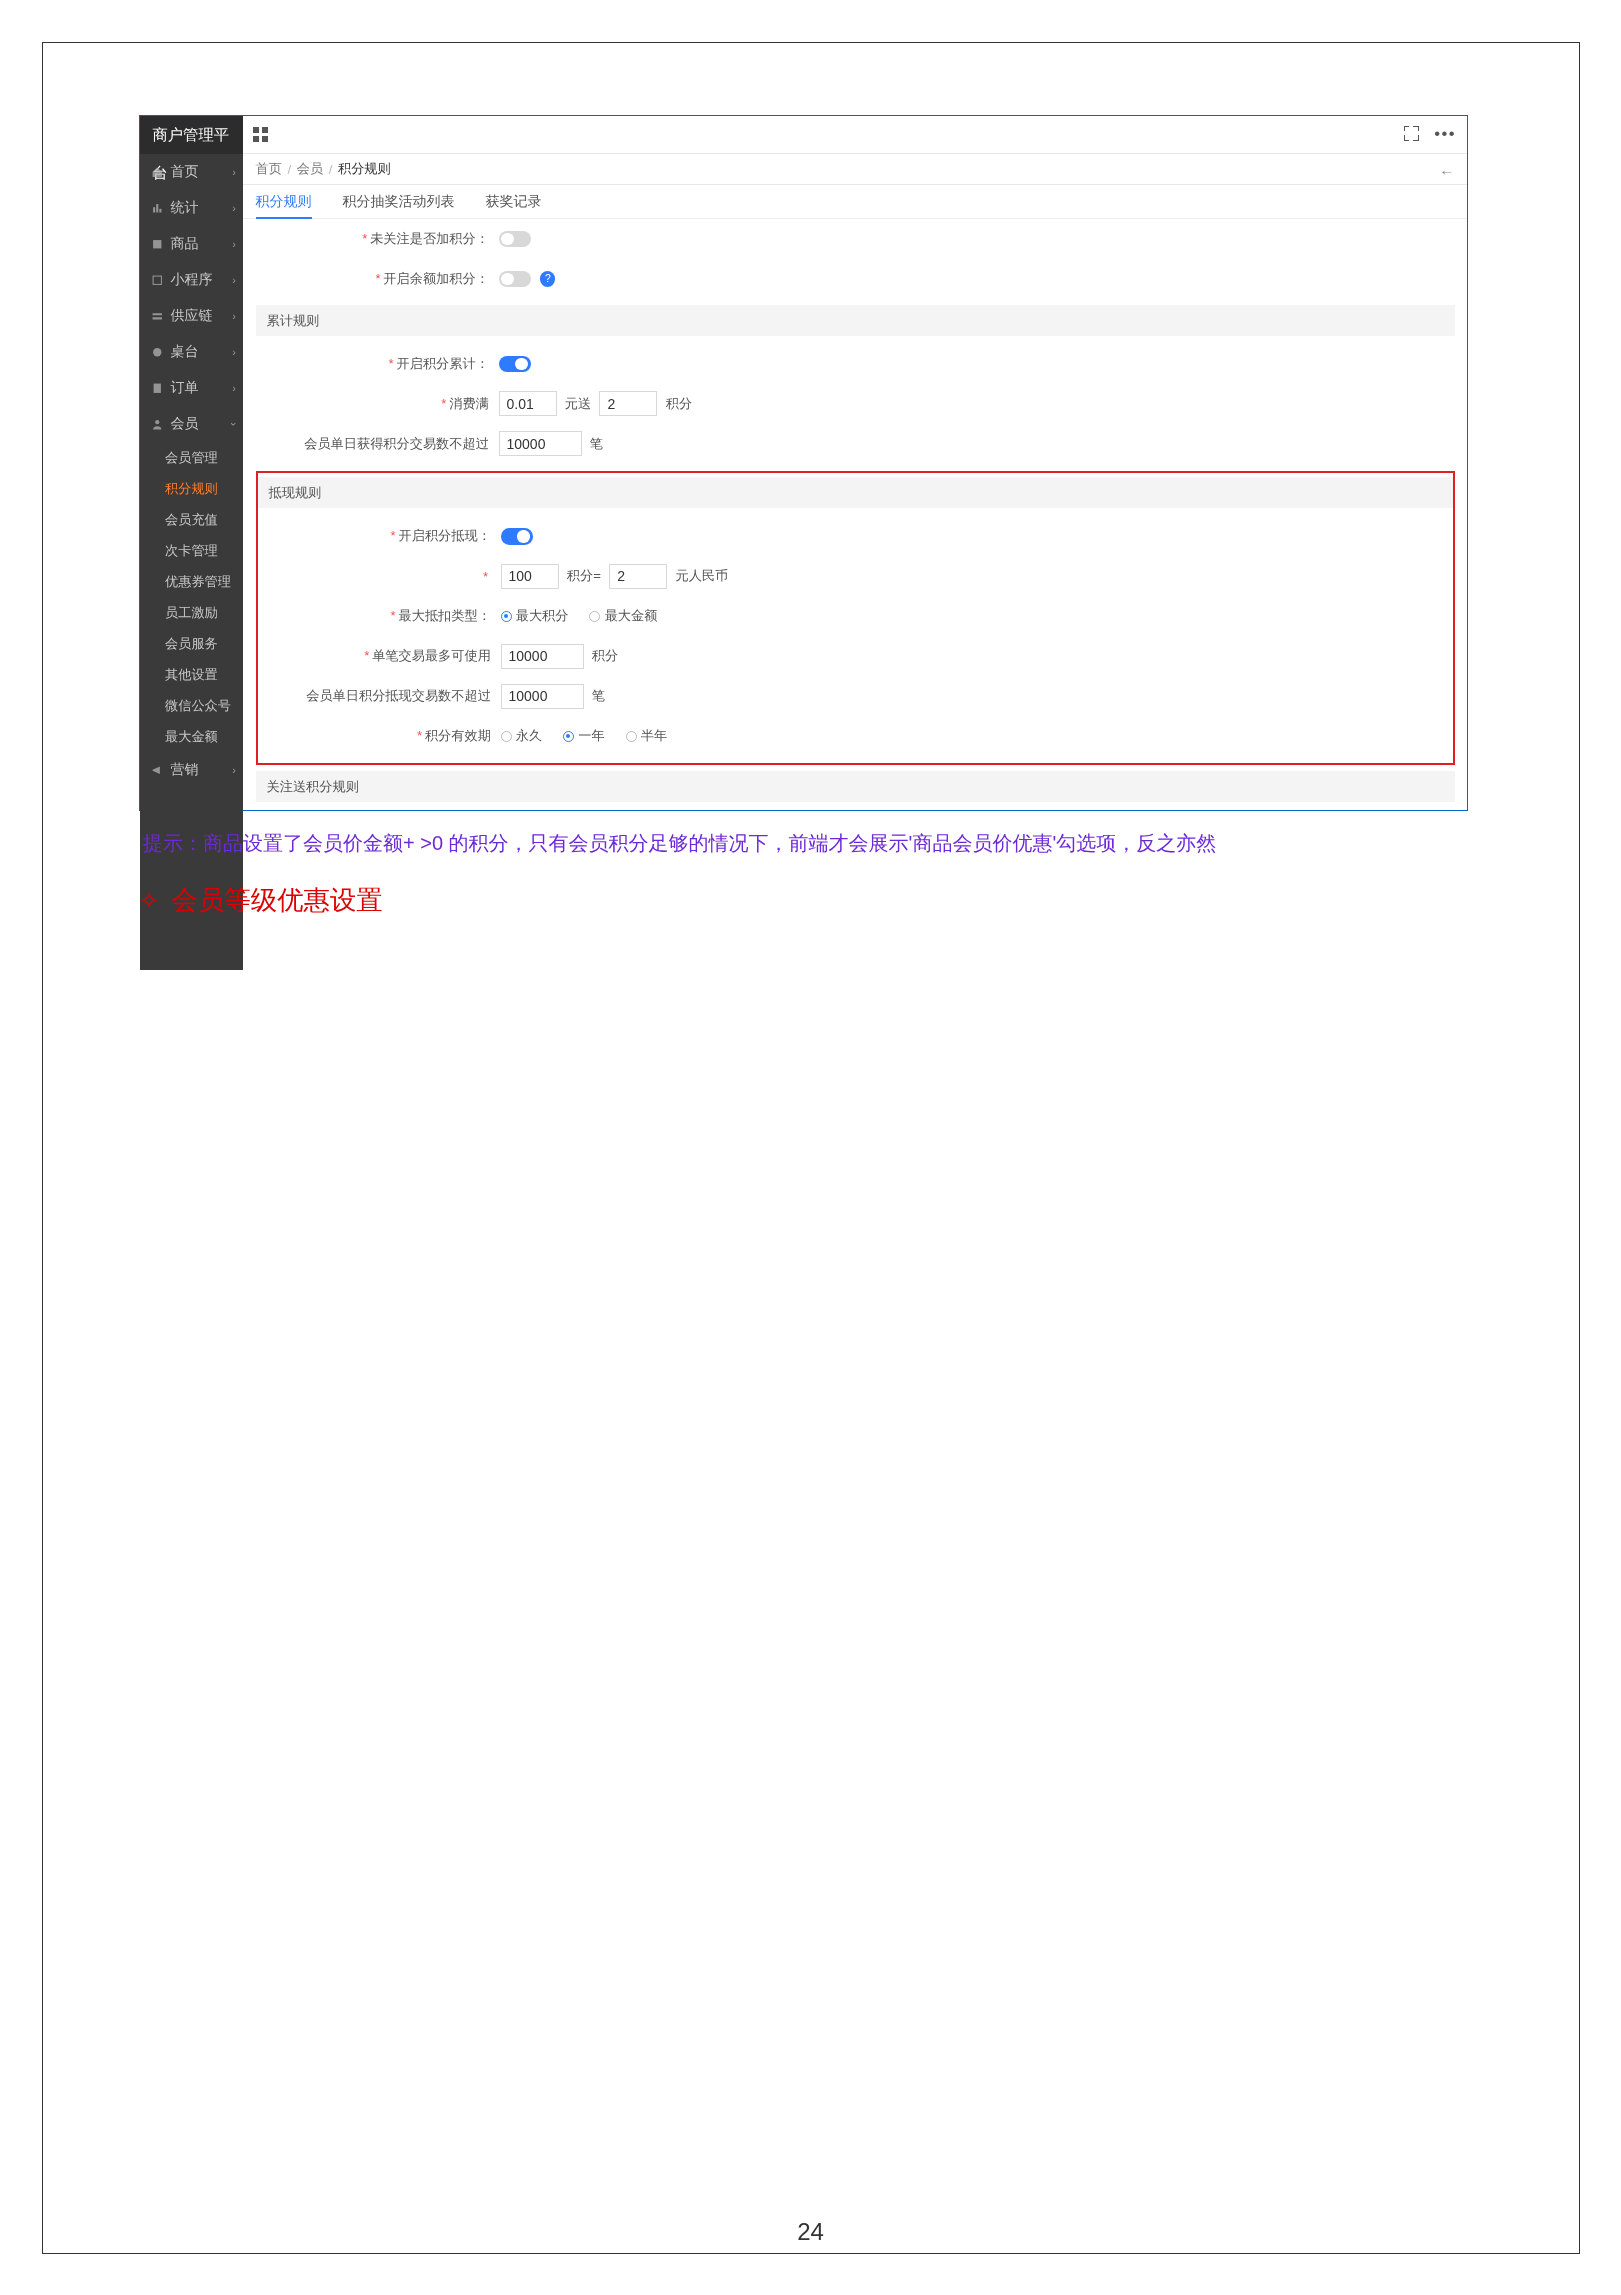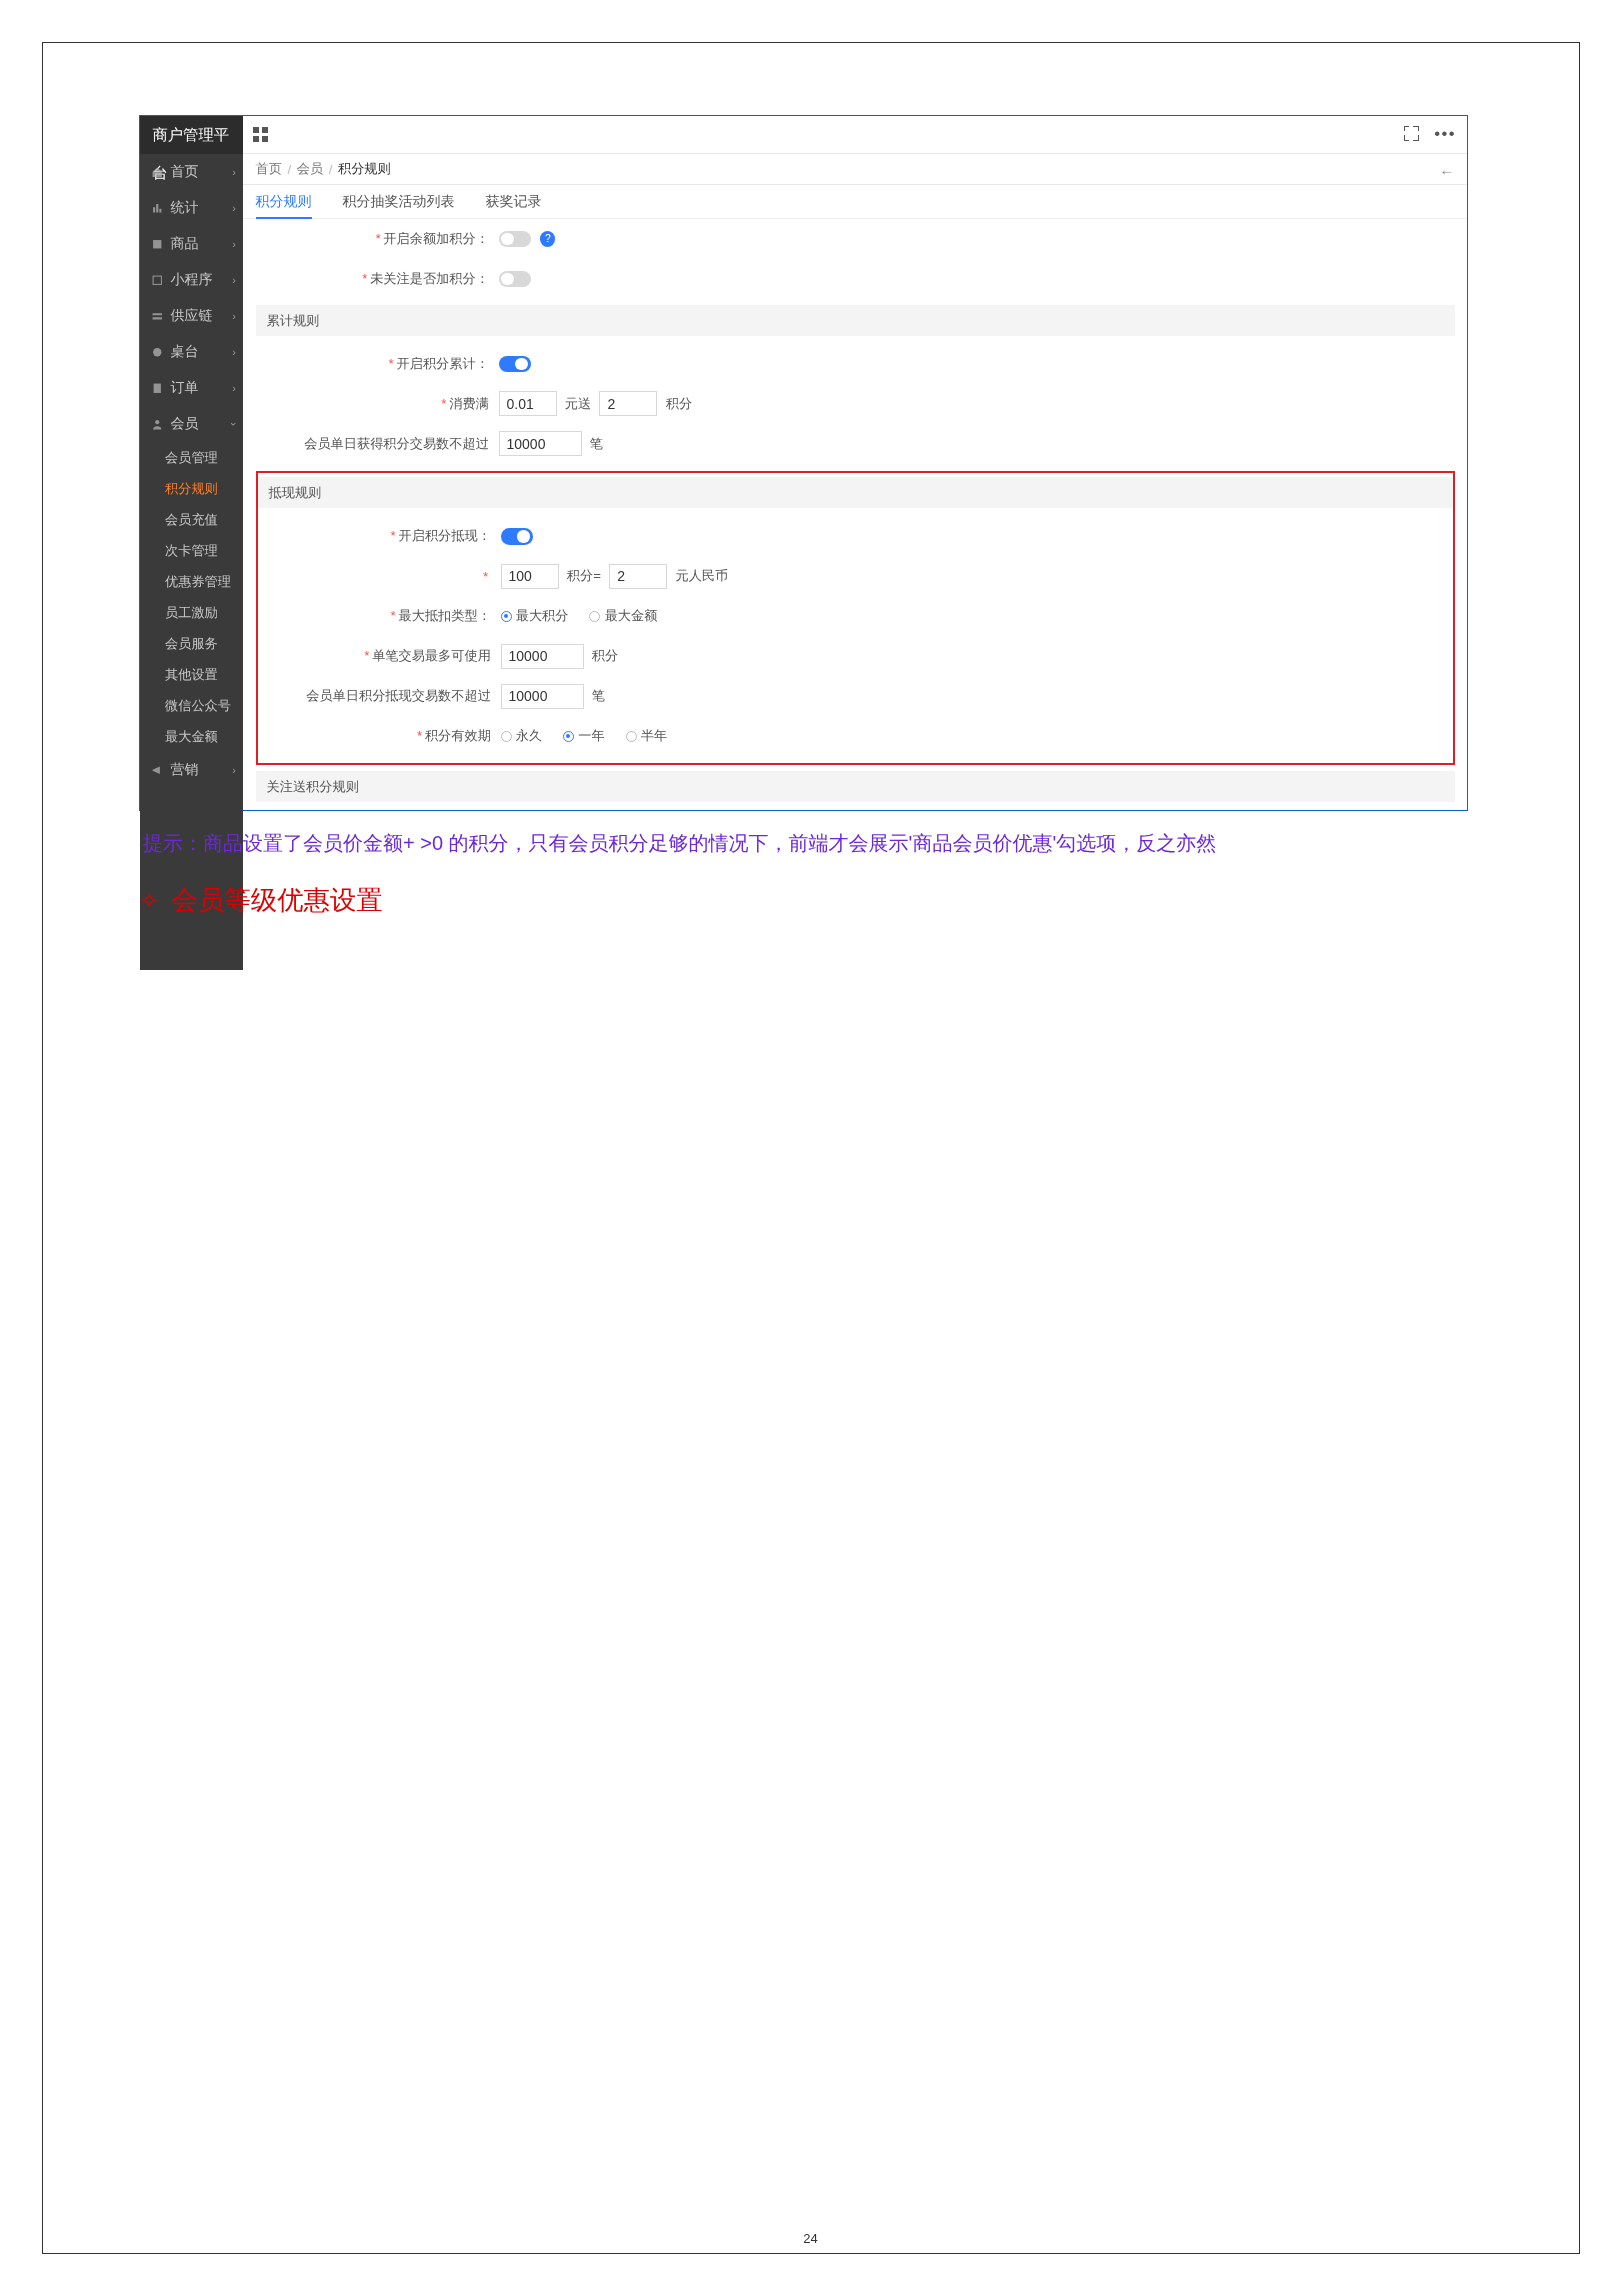--- a/index.html
+++ b/index.html
@@ -63,21 +63,21 @@
   .radio.checked::after{ content:""; position:absolute; left:2.1px; top:2.1px; width:4.2px; height:4.2px; border-radius:50%; background:#2f7bff; }
   .radio.unchecked{ border-color:#bbb; }
   .rlab{ margin-right:21px; color:#555; vertical-align:middle; }
   .redbox { border:2.8px solid #e02020; padding:4.2px 0 7px 0; margin-top:7px; }
 
   
   .tip-line { position:absolute; left:143px; top:828px; width:1329px; font-size:20px; color:#6d28d9; line-height:1.5; }
   .tip-heading { position:absolute; left:139px; top:883px; font-size:26.4px; color:#d00; display:flex; align-items:center; gap:12.5px; font-family: SimSun, serif; }
   .diamond { font-size:24px; color:#d00; }
 
-  .page-num { position:absolute; left:0; right:0; bottom:49px; text-align:center; font-size:13px; color:#333; }
+  .page-num { position:absolute; left:0; right:0; bottom:49px; text-align:center; font-size:24px; color:#333; }
 
   
   svg { display:block; }
 </style>
 </head>
 <body>
 
 <div class="page-border"></div>
 
 <div class="screenshot-wrap">
@@ -192,32 +192,32 @@
 
   <div class="tabs-bar">
     <div class="tab active"><span>积分规则</span></div>
     <div class="tab"><span>积分抽奖活动列表</span></div>
     <div class="tab"><span>获奖记录</span></div>
   </div>
 
   <div class="main">
 
     <div class="form-row">
+      <div class="form-label"><span class="star">*</span><span>未关注是否加积分：</span></div>
+      <span class="toggle off">
+          <span class="knob"></span>
+        </span>
+    </div>
+
+    <div class="form-row">
       <div class="form-label"><span class="star">*</span><span>开启余额加积分：</span></div>
       <span class="toggle off">
           <span class="knob"></span>
         </span>
       <span class="qmark">?</span>
-    </div>
-
-    <div class="form-row">
-      <div class="form-label"><span class="star">*</span><span>未关注是否加积分：</span></div>
-      <span class="toggle off">
-          <span class="knob"></span>
-        </span>
     </div>
 
     <div class="section-head">累计规则</div>
 
     <div class="form-row">
       <div class="form-label"><span class="star">*</span><span>开启积分累计：</span></div>
       <span class="toggle on">
           <span class="knob"></span>
         </span>
     </div>

